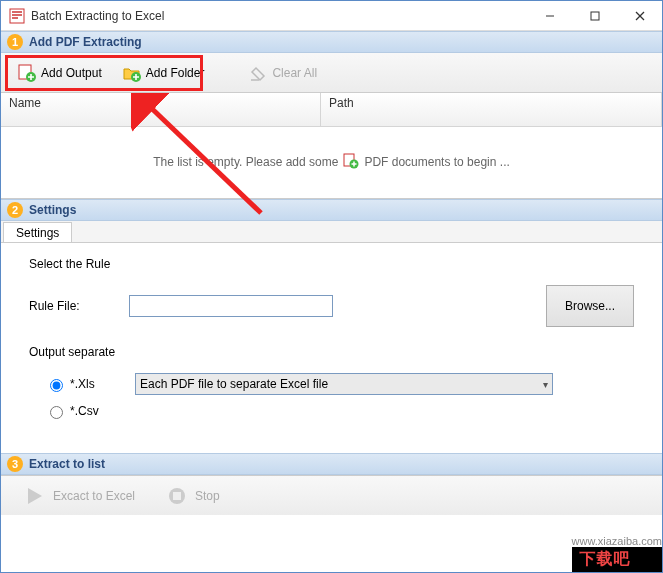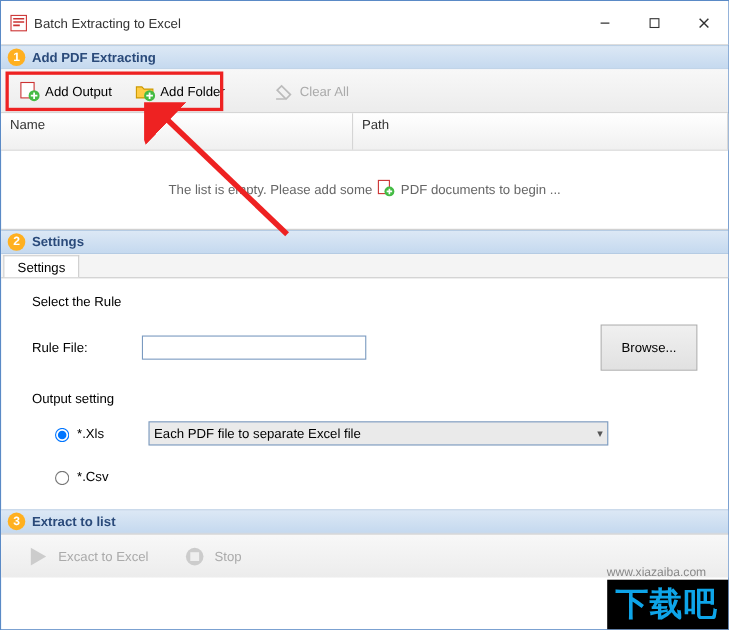--- a/index.html
+++ b/index.html
@@ -1,20 +1,20 @@
 <!DOCTYPE html>
 <html><head>
 <meta charset="utf-8">
 <style>
 * { box-sizing: border-box; font-family: 'Segoe UI', Tahoma, sans-serif; font-size: 12px; }
 body { margin: 0; padding: 0; width: 663px; height: 573px; background: #fff; overflow: hidden; }
 
 .window { width: 663px; height: 573px; border: 1px solid #5a8ac6; background: #fff; position: relative; }
 
-.titlebar { height: 40px; background: #fff; display: flex; align-items: center; padding: 0 0 0 8px; border-bottom: 1px solid #ddd; }
+.titlebar { height: 30px; background: #fff; display: flex; align-items: center; padding: 0 0 0 8px; border-bottom: 1px solid #ddd; }
 .titlebar .app-icon { width: 16px; height: 16px; margin-right: 6px; }
 .titlebar .title { flex: 1; color: #333; }
 .titlebar .win-btns { display: flex; height: 100%; }
 .titlebar .win-btn { width: 45px; display: flex; align-items: center; justify-content: center; color: #333; }
 
 .section-header { height: 22px; background: linear-gradient(to bottom, #dce8f5, #c5d9ef); display: flex; align-items: center; padding: 0 6px; border-top: 1px solid #b5cbe3; border-bottom: 1px solid #b5cbe3; }
 .section-header .num { width: 16px; height: 16px; border-radius: 50%; background: #ffb020; color: #fff; font-weight: bold; display: flex; align-items: center; justify-content: center; font-size: 11px; margin-right: 6px; }
 .section-header .label { font-weight: bold; color: #2a4a7a; }
 
 .toolbar { height: 40px; background: linear-gradient(to bottom, #f8f8f8, #ececec); border-bottom: 1px solid #ccc; display: flex; align-items: center; padding: 0 8px; gap: 4px; position: relative; }
@@ -31,34 +31,34 @@
 .empty-msg { display: flex; align-items: center; justify-content: center; height: 70px; color: #666; gap: 4px; }
 
 .tab-strip { height: 22px; background: #f4f4f4; border-bottom: 1px solid #ccc; display: flex; }
 .tab { padding: 3px 12px; background: #fff; border: 1px solid #ccc; border-bottom: none; margin-left: 2px; margin-top: 1px; }
 
 .settings-body { padding: 14px 28px; height: 210px; }
 .row { display: flex; align-items: center; margin-bottom: 14px; gap: 10px; }
 .row .lbl { width: 90px; }
 .text-input { flex: 1; height: 22px; border: 1px solid #7a9ac0; padding: 0 4px; }
 .browse-btn { padding: 13px 18px; border: 1px solid #adadad; background: linear-gradient(to bottom,#f0f0f0,#e1e1e1); cursor: pointer; }
-.radio-row { display: flex; align-items: center; margin: 6px 0 20px 6px; gap: 10px; }
+.radio-row { display: flex; align-items: center; margin: 6px 0 8px 6px; gap: 10px; }
 .select { flex: 1; height: 22px; border: 1px solid #7a9ac0; background: #eaeaea; padding: 0 4px; display: flex; align-items: center; justify-content: space-between; }
 .select .chev { font-size: 10px; color: #555; }
 
 .indent { margin-left: 16px; }
 
 .bottom-toolbar { height: 40px; background: linear-gradient(to bottom,#f8f8f8,#ececec); display:flex; align-items:center; padding:0 22px; gap: 30px; border-top:1px solid #ccc; }
 .big-btn { display:flex; align-items:center; gap:6px; color:#aaa; font-weight:normal; }
 .big-btn .ic { width:24px; height:24px; display:flex; align-items:center; justify-content:center; }
 
 .arrow-annot { position: absolute; left: 130px; top: 92px; pointer-events: none; }
 .watermark { position: absolute; right: 0; bottom: 0; pointer-events: none; }
-.watermark .bar { background: #000; color:#0ea5e9; font-size:30px; font-weight:bold; padding: 2px 8px; letter-spacing:1px; }
-.watermark .url { font-size: 11px; color: #888; text-align: right; padding-right:20px; }
+.watermark .bar { background: #000; color:#ef4444; font-size:16px; font-weight:bold; padding: 2px 8px; letter-spacing:1px; }
+.watermark .url { font-size: 11px; color: #888; text-align: right; padding-right:0; }
 </style>
 </head>
 <body>
 
 <div class="window">
 
   <div class="titlebar">
     <span class="app-icon">
       <svg width="16" height="16">
           <rect x="1" y="1" width="14" height="14" fill="#fff" stroke="#c33"></rect>
@@ -156,21 +156,21 @@
     <div class="row">
         <span class="lbl" style="width:auto">Select the Rule</span>
       </div>
     <div class="row">
       <span class="lbl">Rule File:</span>
       <input class="text-input" style="max-width: 360px;" value="">
       <span style="flex:1"></span>
       <button class="browse-btn">Browse...</button>
     </div>
     <div class="row" style="margin-top:18px">
-        <span>Output setting</span>
+        <span>Output separate</span>
       </div>
     <div class="radio-row indent">
       <label style="display:flex;align-items:center;gap:4px;width:80px">
         <input type="radio" checked="" style="">
         <span>*.Xls</span>
       </label>
       <div class="select" style="max-width:418px">
         <span>Each PDF file to separate Excel file</span>
         <span class="chev">▾</span>
       </div>

